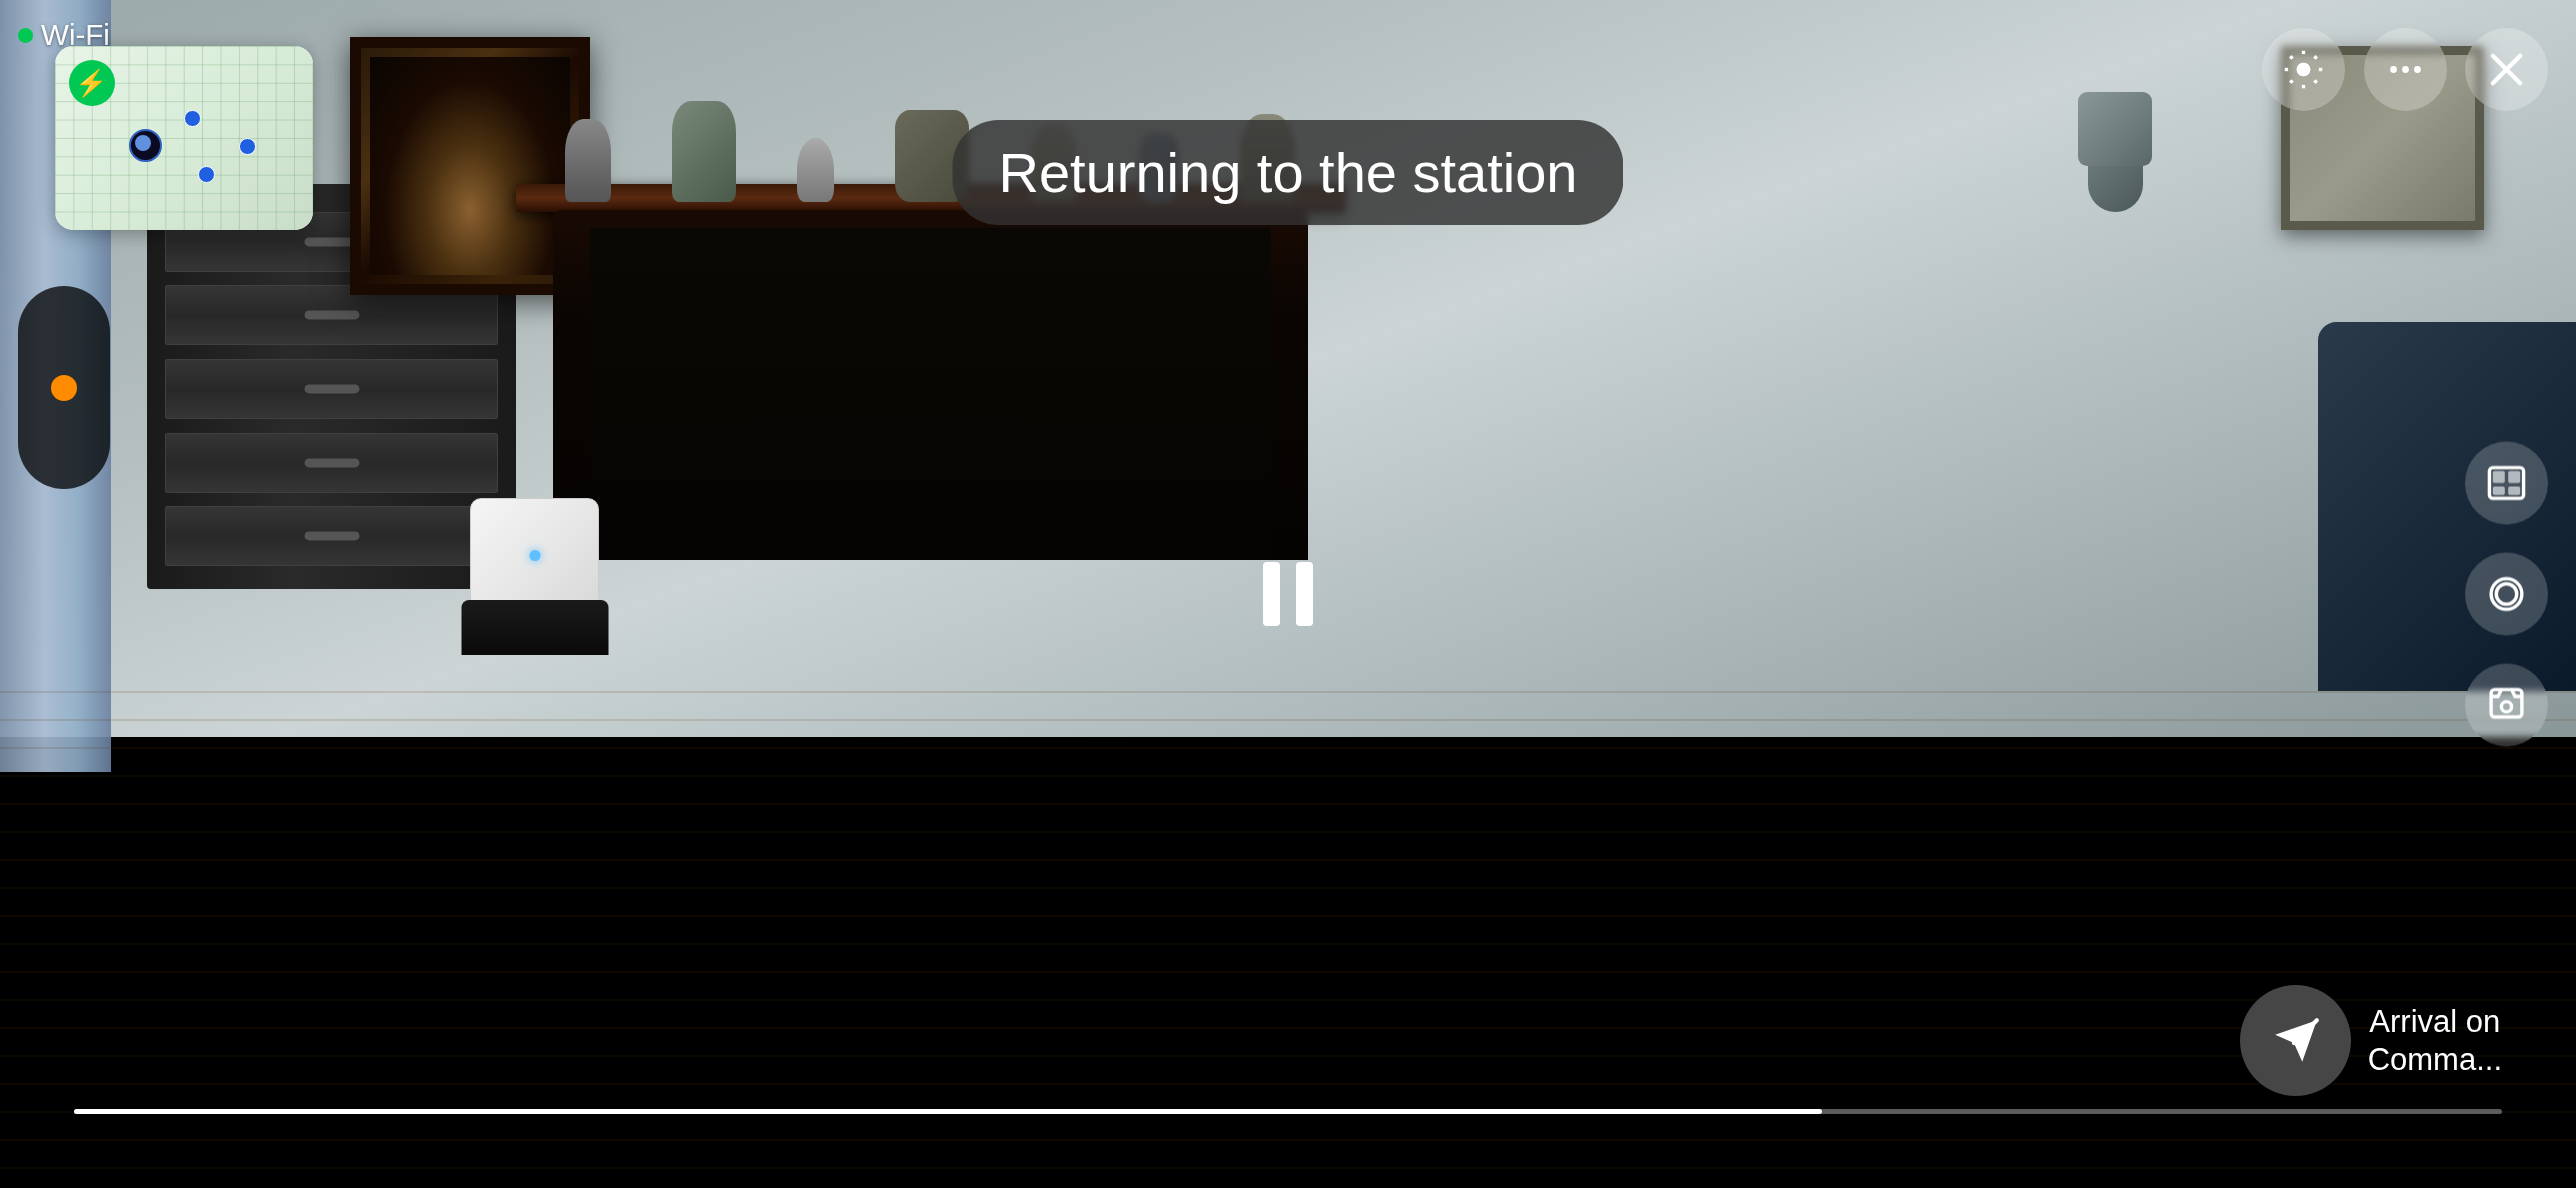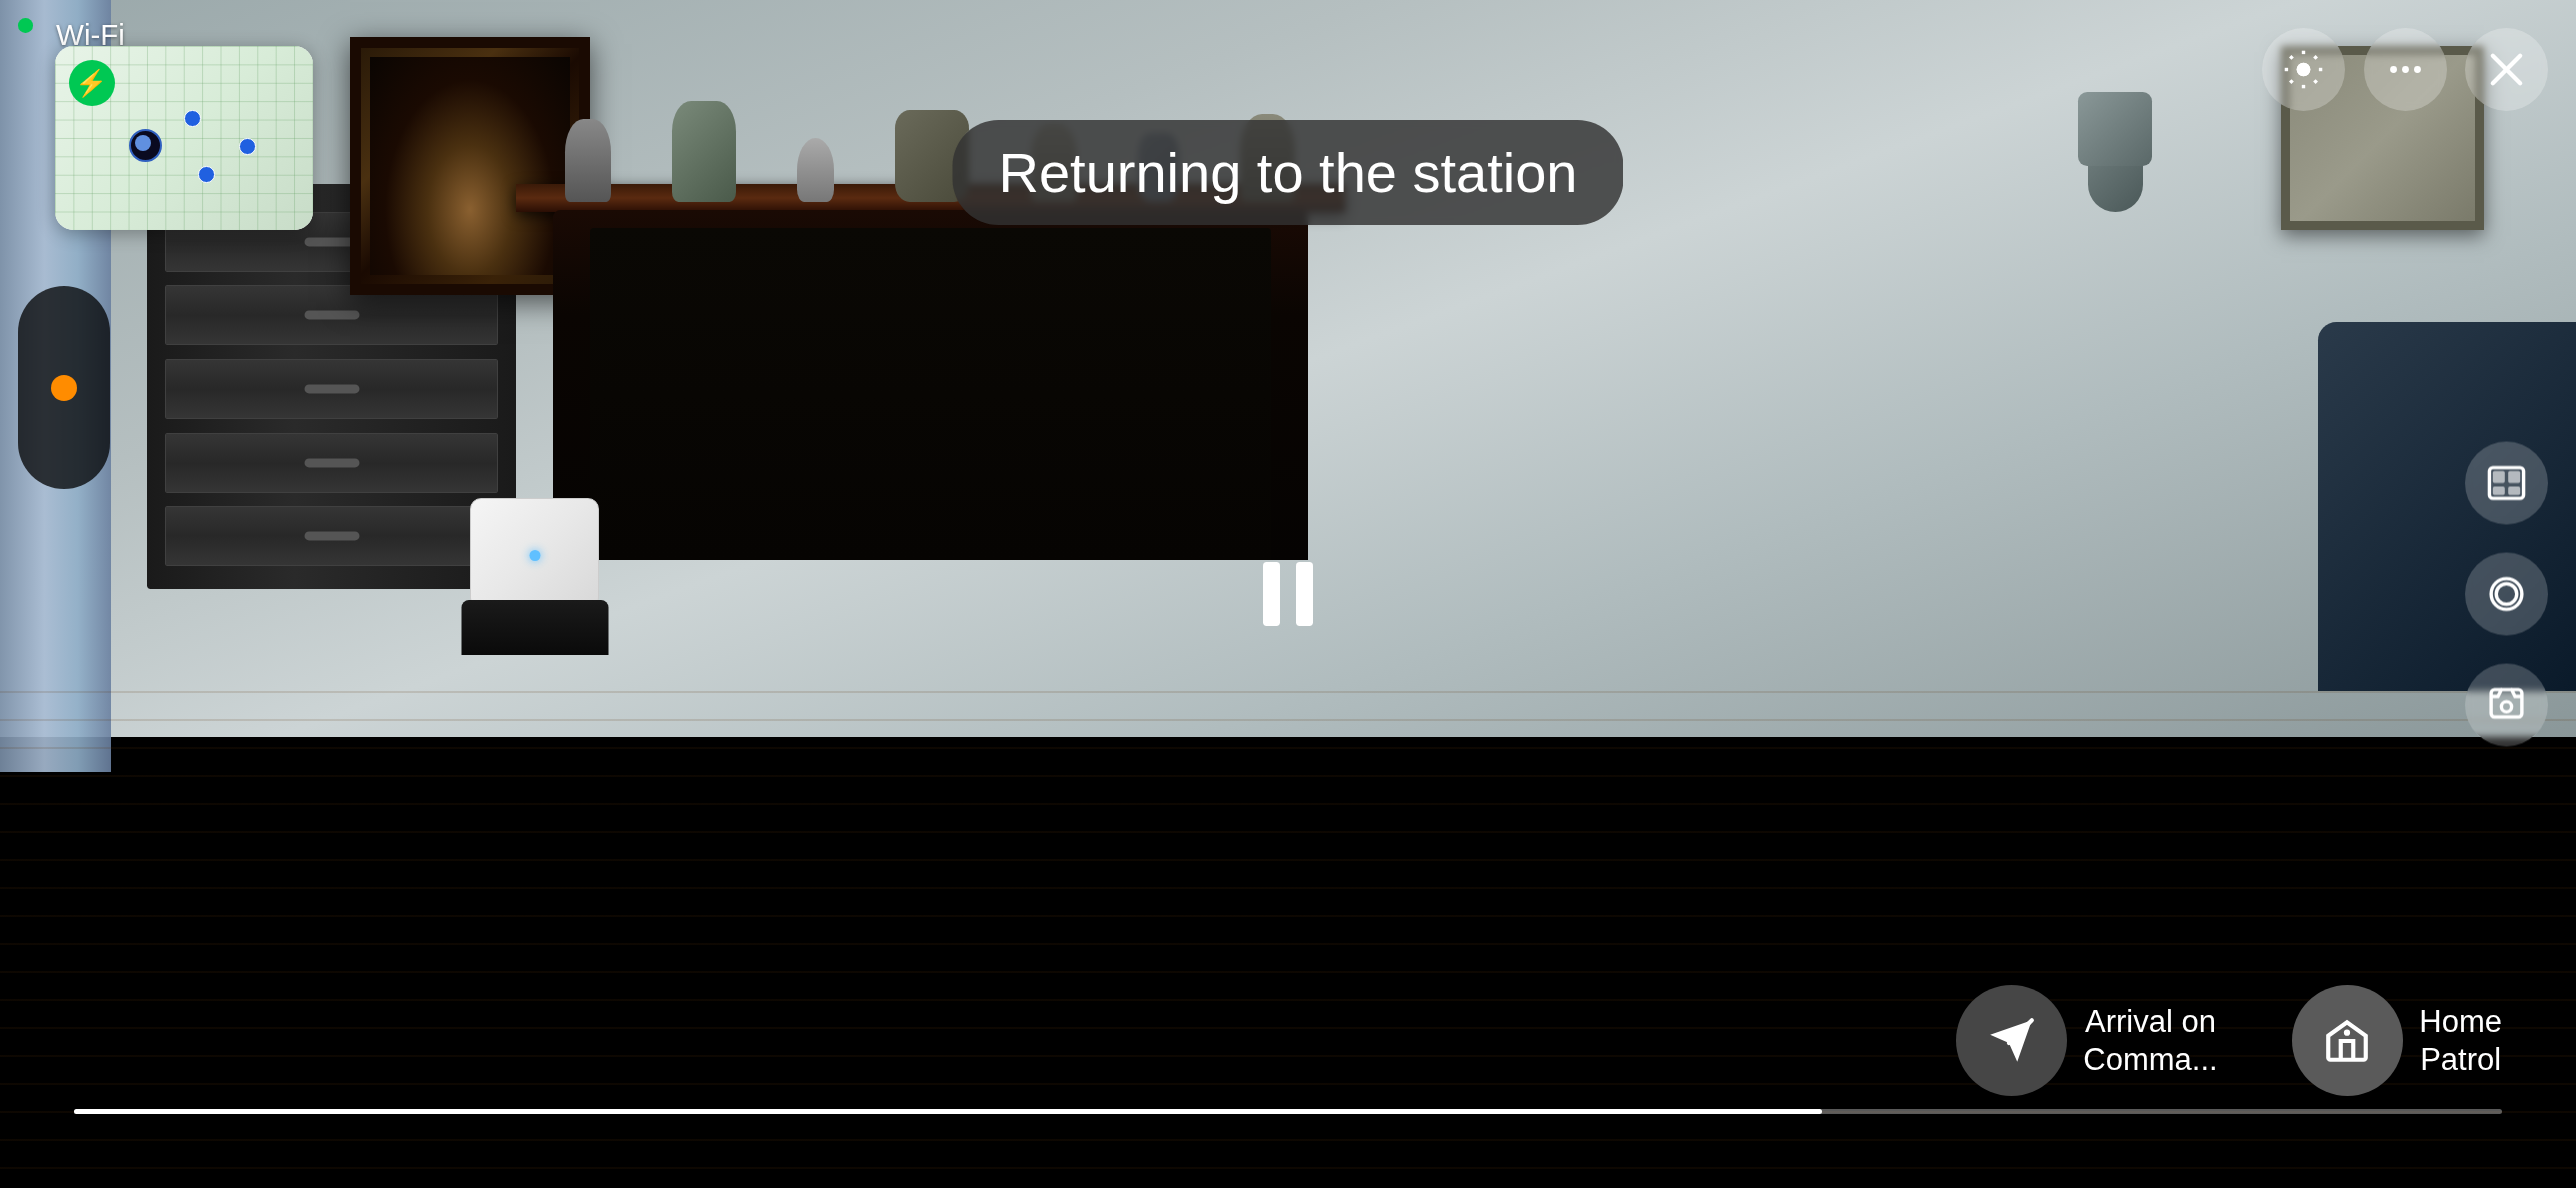--- a/index.html
+++ b/index.html
@@ -219,22 +219,22 @@
     }
 
     
 
     
     #wifi-indicator {
       position: absolute;
       top: 18.4px;
       left: 18.4px;
       display: flex;
-      align-items: flex-start;
-      gap: 23px;
+      align-items: center;
+      gap: 8px;
       z-index: 100;
     }
 
     #wifi-dot {
       width: 14.7px;
       height: 14.7px;
       background: #00c853;
       border-radius: 50%;
     }
 
@@ -690,27 +690,17 @@
   <div class="action-btn">
     <div class="action-btn-circle">
       <svg viewBox="0 0 24 24">
         <path d="M22 2L11 13" stroke="white" stroke-width="2" stroke-linecap="round" stroke-linejoin="round" fill="none"></path>
         <path d="M22 2L15 22 11 13 2 9l20-7z" fill="white"></path>
       </svg>
     </div>
     <span class="action-btn-label">Arrival on<br>Comma...</span>
   </div>
 
-  <div class="action-btn">
-    <div class="action-btn-circle active-home">
-      <svg viewBox="0 0 24 24">
-        <path d="M3 9.5L12 3l9 6.5V20a1 1 0 01-1 1H4a1 1 0 01-1-1V9.5z" fill="none" stroke="white" stroke-width="2"></path>
-        <path d="M9 21V12h6v9" fill="none" stroke="white" stroke-width="2"></path>
-        <circle cx="12" cy="8" r="1.5" fill="white"></circle>
-      </svg>
-    </div>
-    <span class="action-btn-label">Home<br>Patrol</span>
-  </div>
 
 
 
 </div>
 
 
 </body></html>

